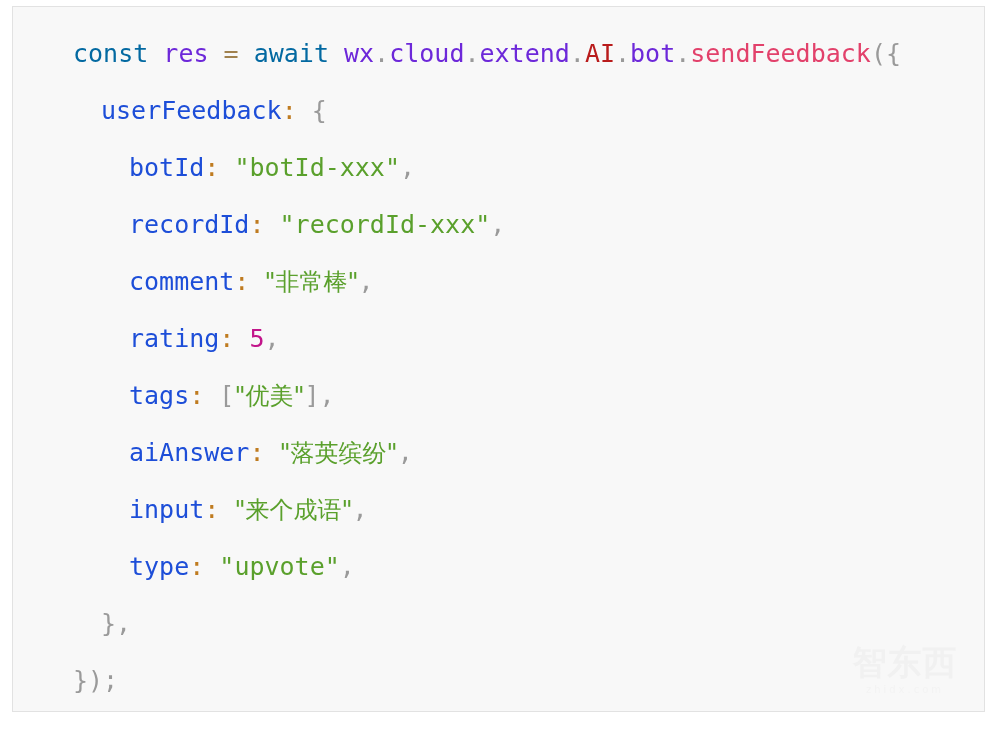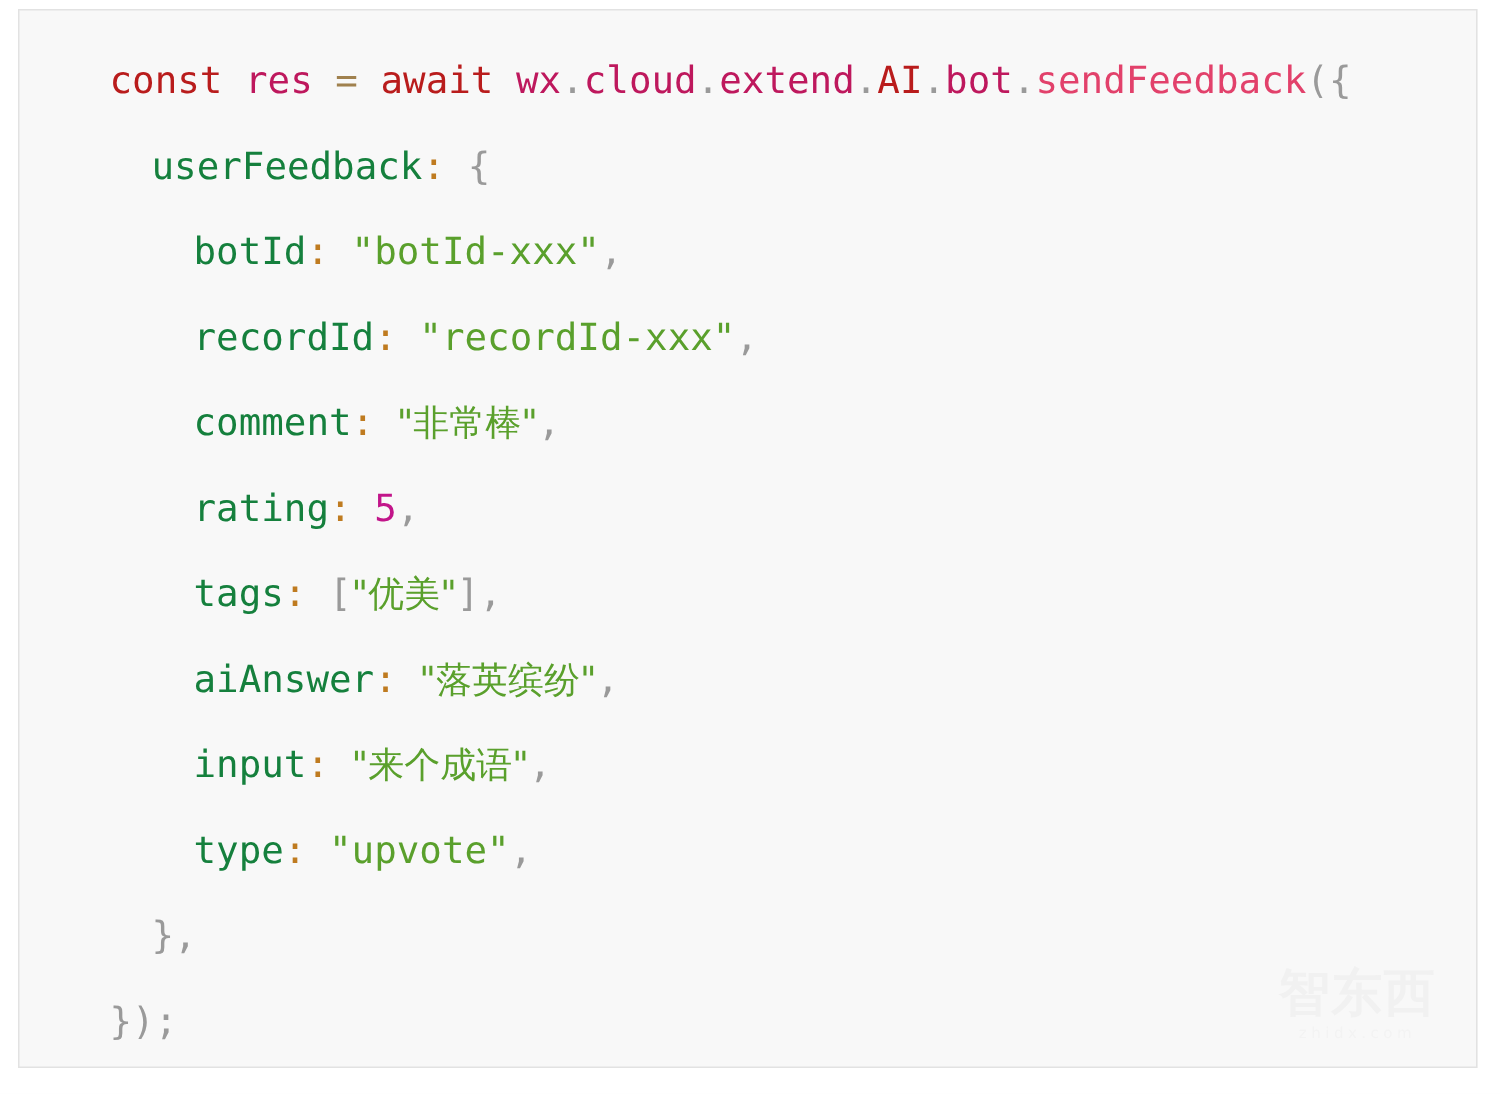--- a/index.html
+++ b/index.html
@@ -40,28 +40,28 @@
     height: 57px;
     line-height: 57px;
     font-size: 25px;
     font-family: "DejaVu Sans Mono", "Liberation Mono", monospace;
     white-space: pre;
     color: #222222;
     letter-spacing: 0px;
   }
 
   
-  .t-kw       { color: #b91c1c; }           
-  .t-plain    { color: #be185d; }           
+  .t-kw       { color: #0369a1; }           
+  .t-plain    { color: #6d28d9; }           
   .t-op       { color: #a0814e; }           
   .t-dot      { color: #9a9a9a; }           
   .t-class    { color: #b91c1c; }           
   .t-func     { color: #e2416b; }           
   .t-punct    { color: #9a9a9a; }           
-  .t-prop     { color: #15803d; }           
+  .t-prop     { color: #1d4ed8; }           
   .t-colon    { color: #bf7b20; }           
   .t-str      { color: #5aa02c; }           
   .t-num      { color: #c2158a; }           
 
   .cjk { font-family: "DejaVu Sans", "Liberation Sans", sans-serif; font-size: 24px; }
 
   
   #watermark {
     position: absolute;
     right: 14px;

